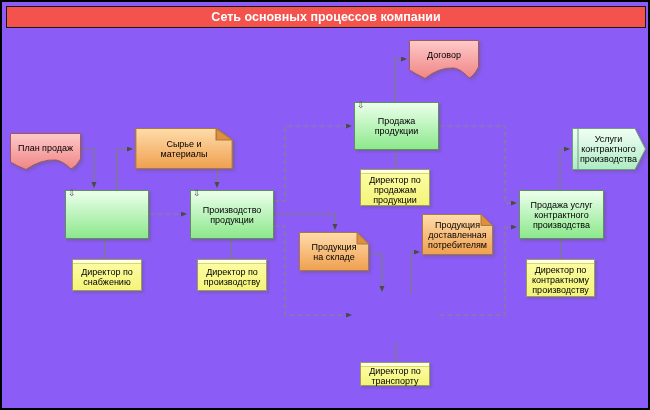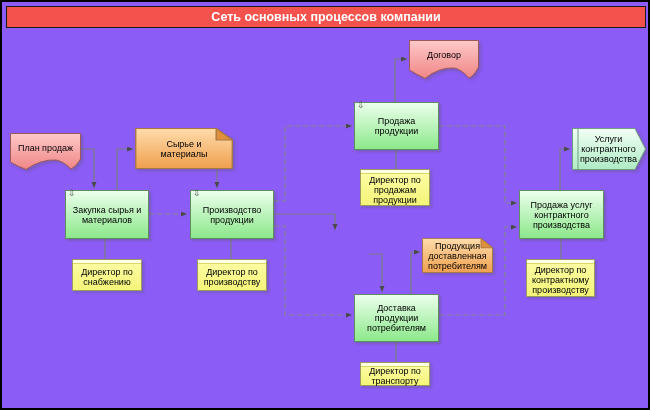--- a/index.html
+++ b/index.html
@@ -109,21 +109,20 @@
       <path d="M0.5,0.5 H58 L69.5,12 V40.5 H0.5 Z" fill="url(#go1)" stroke="#a87840" stroke-width="1"></path>
       <path d="M58,0.5 V12 H69.5 Z" fill="#e08f3c" stroke="#a87840" stroke-width="1"></path>
     </svg>
     <div class="lbl">
         <span class="lblspan" style="max-width:50px;">Сырье и материалы</span>
       </div>
   </div>
 
   <div class="node process" style="left:63px;top:188px;width:84px;height:49px;">
     <span class="decomp">⇩</span>
-    <span class="lblspan" style="max-width:72px;">Закупка сырья и материалов</span>
   </div>
 
   <div class="node subject" style="left:70px;top:257px;width:70px;height:32px;">
     <span class="lblspan" style="max-width:56px;">Директор по снабжению</span>
   </div>
 
   <div class="node process" style="left:188px;top:188px;width:84px;height:49px;">
     <span class="decomp">⇩</span>
     <span class="lblspan" style="max-width:70px;">Производство продукции</span>
   </div>
@@ -149,40 +148,52 @@
 
   <div class="node process" style="left:352px;top:100px;width:85px;height:48px;">
     <span class="decomp">⇩</span>
     <span class="lblspan" style="max-width:60px;">Продажа продукции</span>
   </div>
 
   <div class="node subject" style="left:358px;top:167px;width:70px;height:37px;">
     <span class="lblspan" style="max-width:56px;">Директор по продажам продукции</span>
   </div>
 
-
-  <div class="shape" style="left:420px;top:236px;width:71px;height:35px;">
+  <div class="shape" style="left:297px;top:230px;width:70px;height:39px;">
+    <svg viewBox="0 0 70 39" preserveAspectRatio="none">
+      <defs>
+          <linearGradient id="go2" x1="0" y1="0" x2="0" y2="1">
+        <stop offset="0" stop-color="#ffdcab"></stop>
+            <stop offset="1" stop-color="#efa04f"></stop>
+      </linearGradient>
+        </defs>
+      <path d="M0.5,0.5 H58 L69.5,12 V38.5 H0.5 Z" fill="url(#go2)" stroke="#a87840" stroke-width="1"></path>
+      <path d="M58,0.5 V12 H69.5 Z" fill="#e08f3c" stroke="#a87840" stroke-width="1"></path>
+    </svg>
+    <div class="lbl">
+        <span class="lblspan" style="max-width:52px;">Продукция на складе</span>
+      </div>
+  </div>
+
+  <div class="shape" style="left:420px;top:212px;width:71px;height:41px;">
     <svg viewBox="0 0 71 43" preserveAspectRatio="none">
       <defs>
           <linearGradient id="go3" x1="0" y1="0" x2="0" y2="1">
         <stop offset="0" stop-color="#ffdcab"></stop>
             <stop offset="1" stop-color="#efa04f"></stop>
       </linearGradient>
         </defs>
       <path d="M0.5,0.5 H59 L70.5,12 V42.5 H0.5 Z" fill="url(#go3)" stroke="#a87840" stroke-width="1"></path>
       <path d="M59,0.5 V12 H70.5 Z" fill="#e08f3c" stroke="#a87840" stroke-width="1"></path>
     </svg>
     <div class="lbl">
         <span class="lblspan" style="max-width:64px;">Продукция доставленная потребителям</span>
       </div>
   </div>
 
-  <div class="node process" style="left:352px;top:292px;width:85px;height:48px;">
-    <span class="lblspan" style="max-width:66px;">Доставка продукции потребителям</span>
-  </div>
 
   <div class="node subject" style="left:358px;top:360px;width:70px;height:24px;">
     <span class="lblspan" style="max-width:56px;">Директор по транспорту</span>
   </div>
 
   <div class="node process" style="left:517px;top:188px;width:85px;height:49px;">
     <span class="lblspan" style="max-width:76px;">Продажа услуг контрактного производства</span>
   </div>
 
   <div class="node subject" style="left:524px;top:257px;width:69px;height:38px;">

